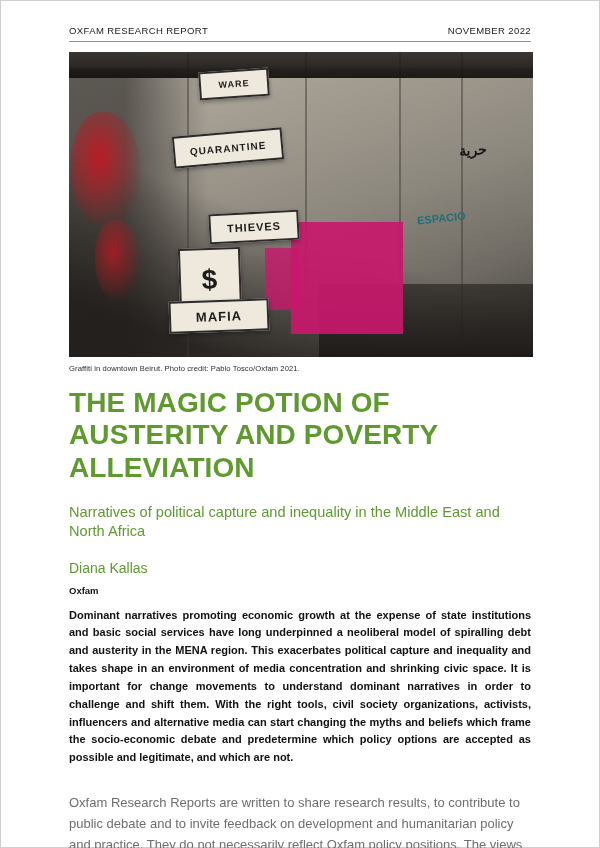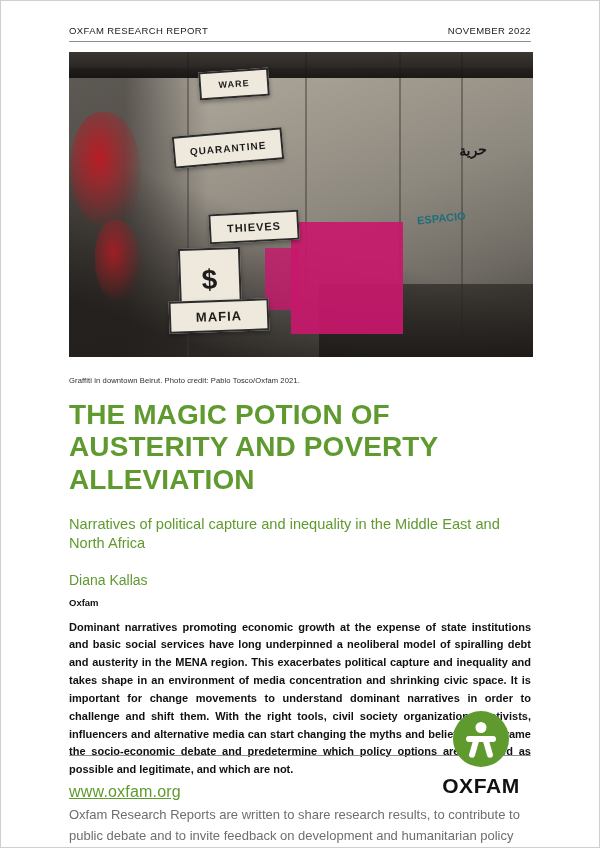--- a/index.html
+++ b/index.html
@@ -109,21 +109,21 @@
     position: absolute;
     color: #17171a;
     font-weight: bold;
   }
   .dark-band {
     position: absolute;
     background: linear-gradient(180deg, rgba(40,36,32,0.9), rgba(20,18,16,0.95));
   }
 
   .caption {
-    margin-top: 19px;
+    margin-top: 7px;
     font-size: 7.6px;
     color: #2d2d2d;
     letter-spacing: 0.1px;
   }
 
   
   .title {
     margin-top: 14px;
     color: #5f9a2f;
     font-size: 28px;
@@ -297,27 +297,14 @@
     <h1 class="title">THE MAGIC POTION OF AUSTERITY AND POVERTY ALLEVIATION</h1>
     <h2 class="subtitle">Narratives of political capture and inequality in the Middle East and North Africa</h2>
 
     <div class="author">Diana Kallas</div>
     <div class="org">Oxfam</div>
 
     <p class="abstract">Dominant narratives promoting economic growth at the expense of state institutions and basic social services have long underpinned a neoliberal model of spiralling debt and austerity in the MENA region. This exacerbates political capture and inequality and takes shape in an environment of media concentration and shrinking civic space. It is important for change movements to understand dominant narratives in order to challenge and shift them. With the right tools, civil society organizations, activists, influencers and alternative media can start changing the myths and beliefs which frame the socio-economic debate and predetermine which policy options are accepted as possible and legitimate, and which are not.</p>
     <p class="disclaimer">Oxfam Research Reports are written to share research results, to contribute to public debate and to invite feedback on development and humanitarian policy and practice. They do not necessarily reflect Oxfam policy positions. The views expressed are those of the author and not necessarily those of Oxfam.</p>
   </div>
 
-  <div class="footer">
-    <div class="footer-rule"></div>
-    <a class="url" href="#">www.oxfam.org</a>
-    <div class="oxfam-logo">
-      <div class="oxfam-mark">
-        <span class="head"></span>
-        <span class="arms"></span>
-        <span class="legL"></span>
-        <span class="legR"></span>
-      </div>
-      <div class="oxfam-word">OXFAM</div>
-    </div>
-  </div>
 
 </div>
 
 </body></html>

